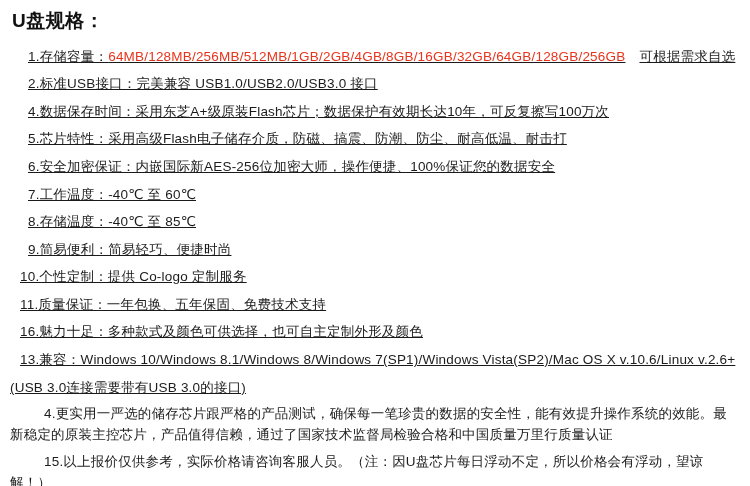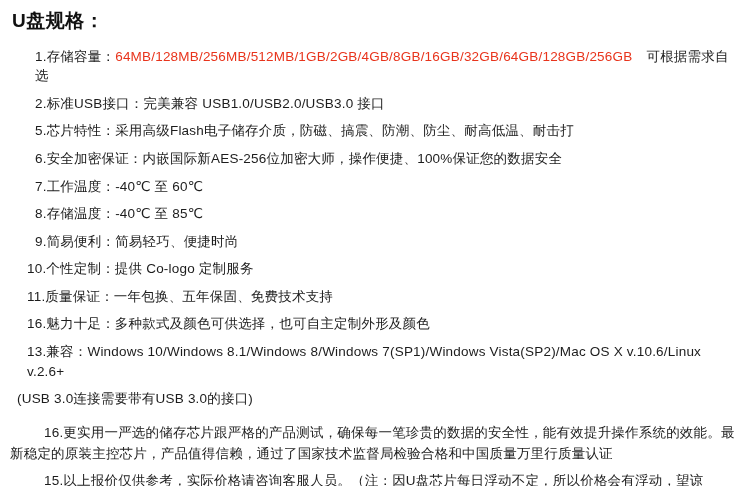--- a/index.html
+++ b/index.html
@@ -23,23 +23,24 @@
   }
   .title {
     font-size: 19px;
     font-weight: bold;
     color: #111111;
     letter-spacing: 0.5px;
     margin: 2px 0 10px 2px;
     line-height: 1.2;
   }
   .spec-list {
-    margin: 7px;
+    margin: 0;
     padding: 0;
     list-style: none;
+    text-decoration: underline;
   }
   .spec-row {
     font-size: 13.5px;
     line-height: 1.45;
     color: #1c1c1c;
     padding: 4px 0 4px 0;
     letter-spacing: 0.2px;
     white-space: normal;
   }
   .indent-1 { padding-left: 18px; }
@@ -74,20 +75,23 @@
 
     <li class="spec-row indent-1">
       <span>1.存储容量：</span><span class="hl-red">64MB/128MB/256MB/512MB/1GB/2GB/4GB/8GB/16GB/32GB/64GB/128GB/256GB</span><span class="gap-lg">可根据需求自选</span>
     </li>
 
     <li class="spec-row indent-1">
       <span>2.标准USB接口：完美兼容 USB1.0/USB2.0/USB3.0 接口</span>
     </li>
 
 
+    <li class="spec-row indent-1">
+      <span>4.数据保存时间：采用东芝A+级原装Flash芯片；数据保护有效期长达10年，可反复擦写100万次</span>
+    </li>
 
     <li class="spec-row indent-1">
       <span>5.芯片特性：采用高级Flash电子储存介质，防磁、搞震、防潮、防尘、耐高低温、耐击打</span>
     </li>
 
     <li class="spec-row indent-1">
       <span>6.安全加密保证：内嵌国际新AES-256位加密大师，操作便捷、100%保证您的数据安全</span>
     </li>
 
     <li class="spec-row indent-1">
@@ -117,17 +121,17 @@
     <li class="spec-row indent-2">
       <span>13.兼容：Windows 10/Windows 8.1/Windows 8/Windows 7(SP1)/Windows Vista(SP2)/Mac OS X v.10.6/Linux v.2.6+</span>
     </li>
 
     <li class="spec-row tail-line">
       <span>(USB 3.0连接需要带有USB 3.0的接口)</span>
     </li>
 
   </ul>
 
-  <div class="note-block first-indent">16.更实用一严选的储存芯片跟严格的产品测试，确保每一笔珍贵的数据的安全性，能有效提升操作系统的效能。最新稳定的原装主控芯片，产品值得信赖，通过了国家技术监督局检验合格和中国质量万里行质量认证</div>
+  <div class="note-block first-indent">4.更实用一严选的储存芯片跟严格的产品测试，确保每一笔珍贵的数据的安全性，能有效提升操作系统的效能。最新稳定的原装主控芯片，产品值得信赖，通过了国家技术监督局检验合格和中国质量万里行质量认证</div>
 
   <div class="note-block first-indent">15.以上报价仅供参考，实际价格请咨询客服人员。（注：因U盘芯片每日浮动不定，所以价格会有浮动，望谅解！）</div>
 
 </div>
 
 </body></html>

